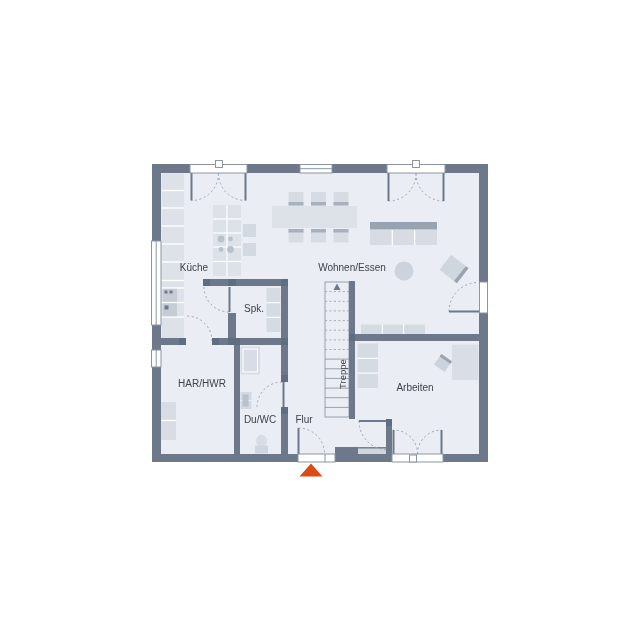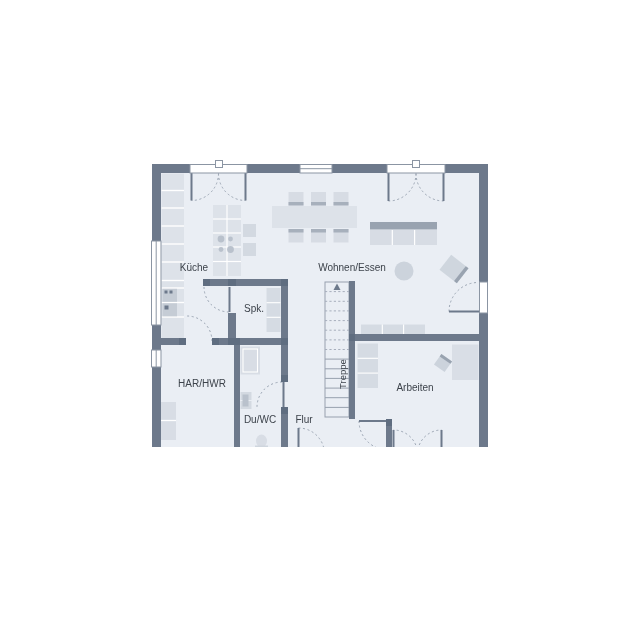--- a/index.html
+++ b/index.html
@@ -1,18 +1,18 @@
 <!DOCTYPE html>
 <html><head>
 <meta charset="utf-8">
 <style>
   html,body{margin:0;padding:0;background:#ffffff;}
   .canvas{
     position:relative;
-    width:636px;height:447px;
+    width:636px;height:636px;
     background:#ffffff;
     font-family:"Liberation Sans", sans-serif;
     overflow:hidden;
   }
   svg text{
     font-family:"Liberation Sans", sans-serif;
     fill:#3d434b;
     font-size:10px;
   }
   .room-label{font-size:10px;}

